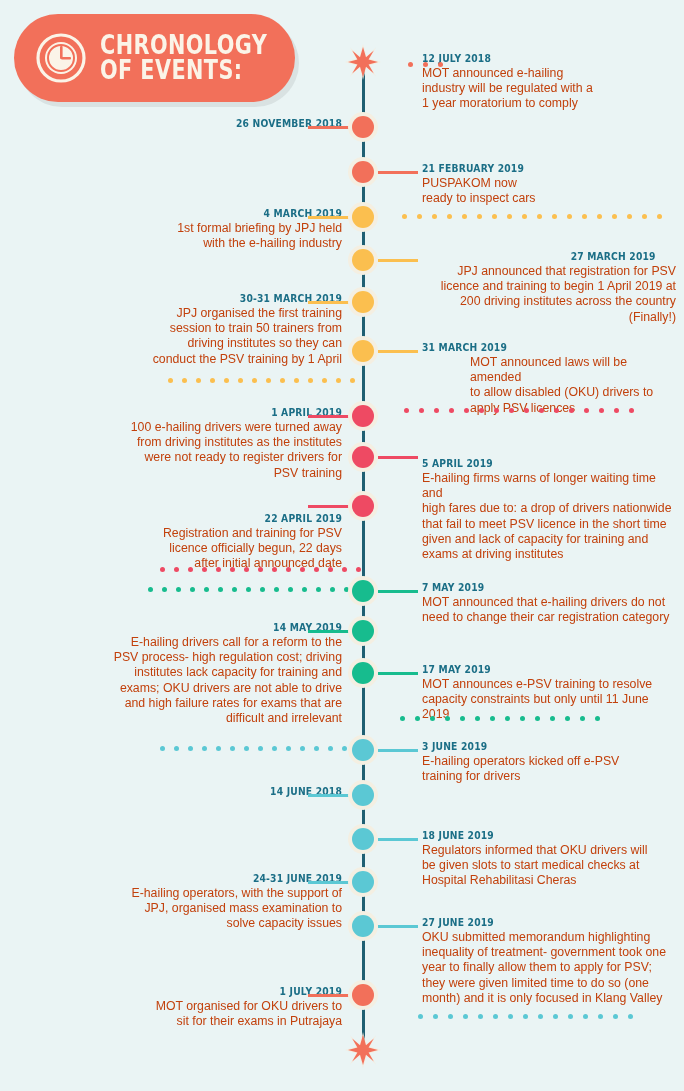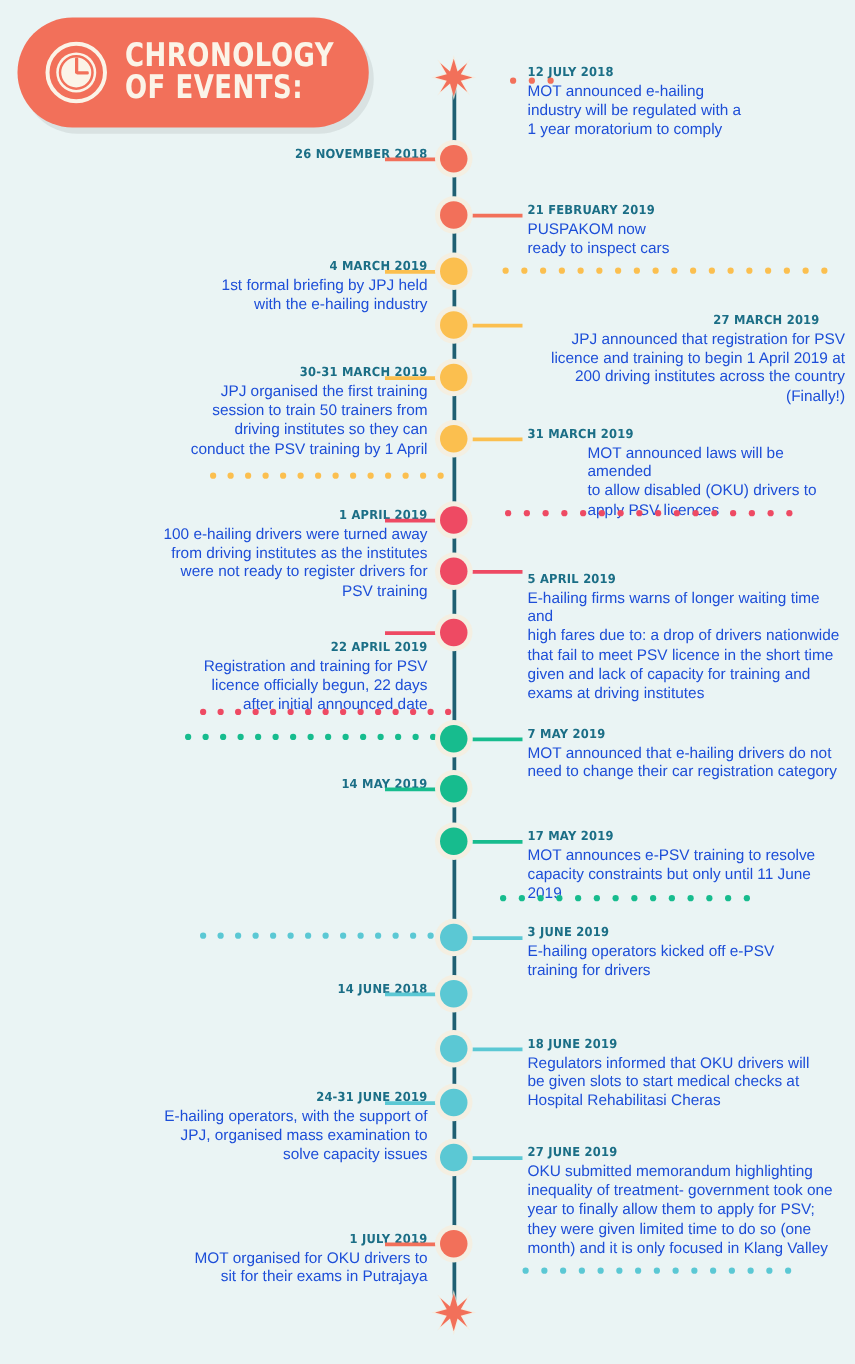--- a/index.html
+++ b/index.html
@@ -107,21 +107,21 @@
     transform: scaleX(0.92);
     white-space: nowrap;
     line-height: 13px;
   }
   .event-block.right .event-date { transform-origin: left center; }
   .event-block.left  .event-date { transform-origin: right center; }
   .event-desc {
     font-family: "Liberation Sans", sans-serif;
     font-size: 12.3px;
     line-height: 15.2px;
-    color: #1d4ed8;
+    color: #c2410c;
     margin-top: 1px;
   }
 
   
   .dot-row { position: absolute; height: 5px; z-index: 1; }
   .dot-row i {
     position: absolute;
     top: 0;
     width: 5px; height: 5px;
     border-radius: 50%;
@@ -259,20 +259,26 @@
       <div class="event-date">7 MAY 2019</div>
       <div class="event-desc" style="white-space: pre-line;">MOT announced that e-hailing drivers do not
 need to change their car registration category</div>
     </div>
     <div class="event-node" style="top: 616px;">
       <div class="dot" style="background: rgb(23, 188, 142);"></div>
     </div>
     <div class="connector" style="background: rgb(23, 188, 142); top: 629.5px; left: 308px; width: 42px;"></div>
     <div class="event-block left" style="top: 621px;">
       <div class="event-date">14 MAY 2019</div>
+      <div class="event-desc" style="white-space: pre-line;">E-hailing drivers call for a reform to the
+PSV process- high regulation cost; driving
+institutes lack capacity for training and
+exams; OKU drivers are not able to drive
+and high failure rates for exams that are
+difficult and irrelevant</div>
     </div>
     <div class="event-node" style="top: 658px;">
       <div class="dot" style="background: rgb(23, 188, 142);"></div>
     </div>
     <div class="connector" style="background: rgb(23, 188, 142); top: 671.5px; left: 378px; width: 40px;"></div>
     <div class="event-block right" style="top: 663px;">
       <div class="event-date">17 MAY 2019</div>
       <div class="event-desc" style="white-space: pre-line;">MOT announces e-PSV training to resolve
 capacity constraints but only until 11 June 2019</div>
     </div>

